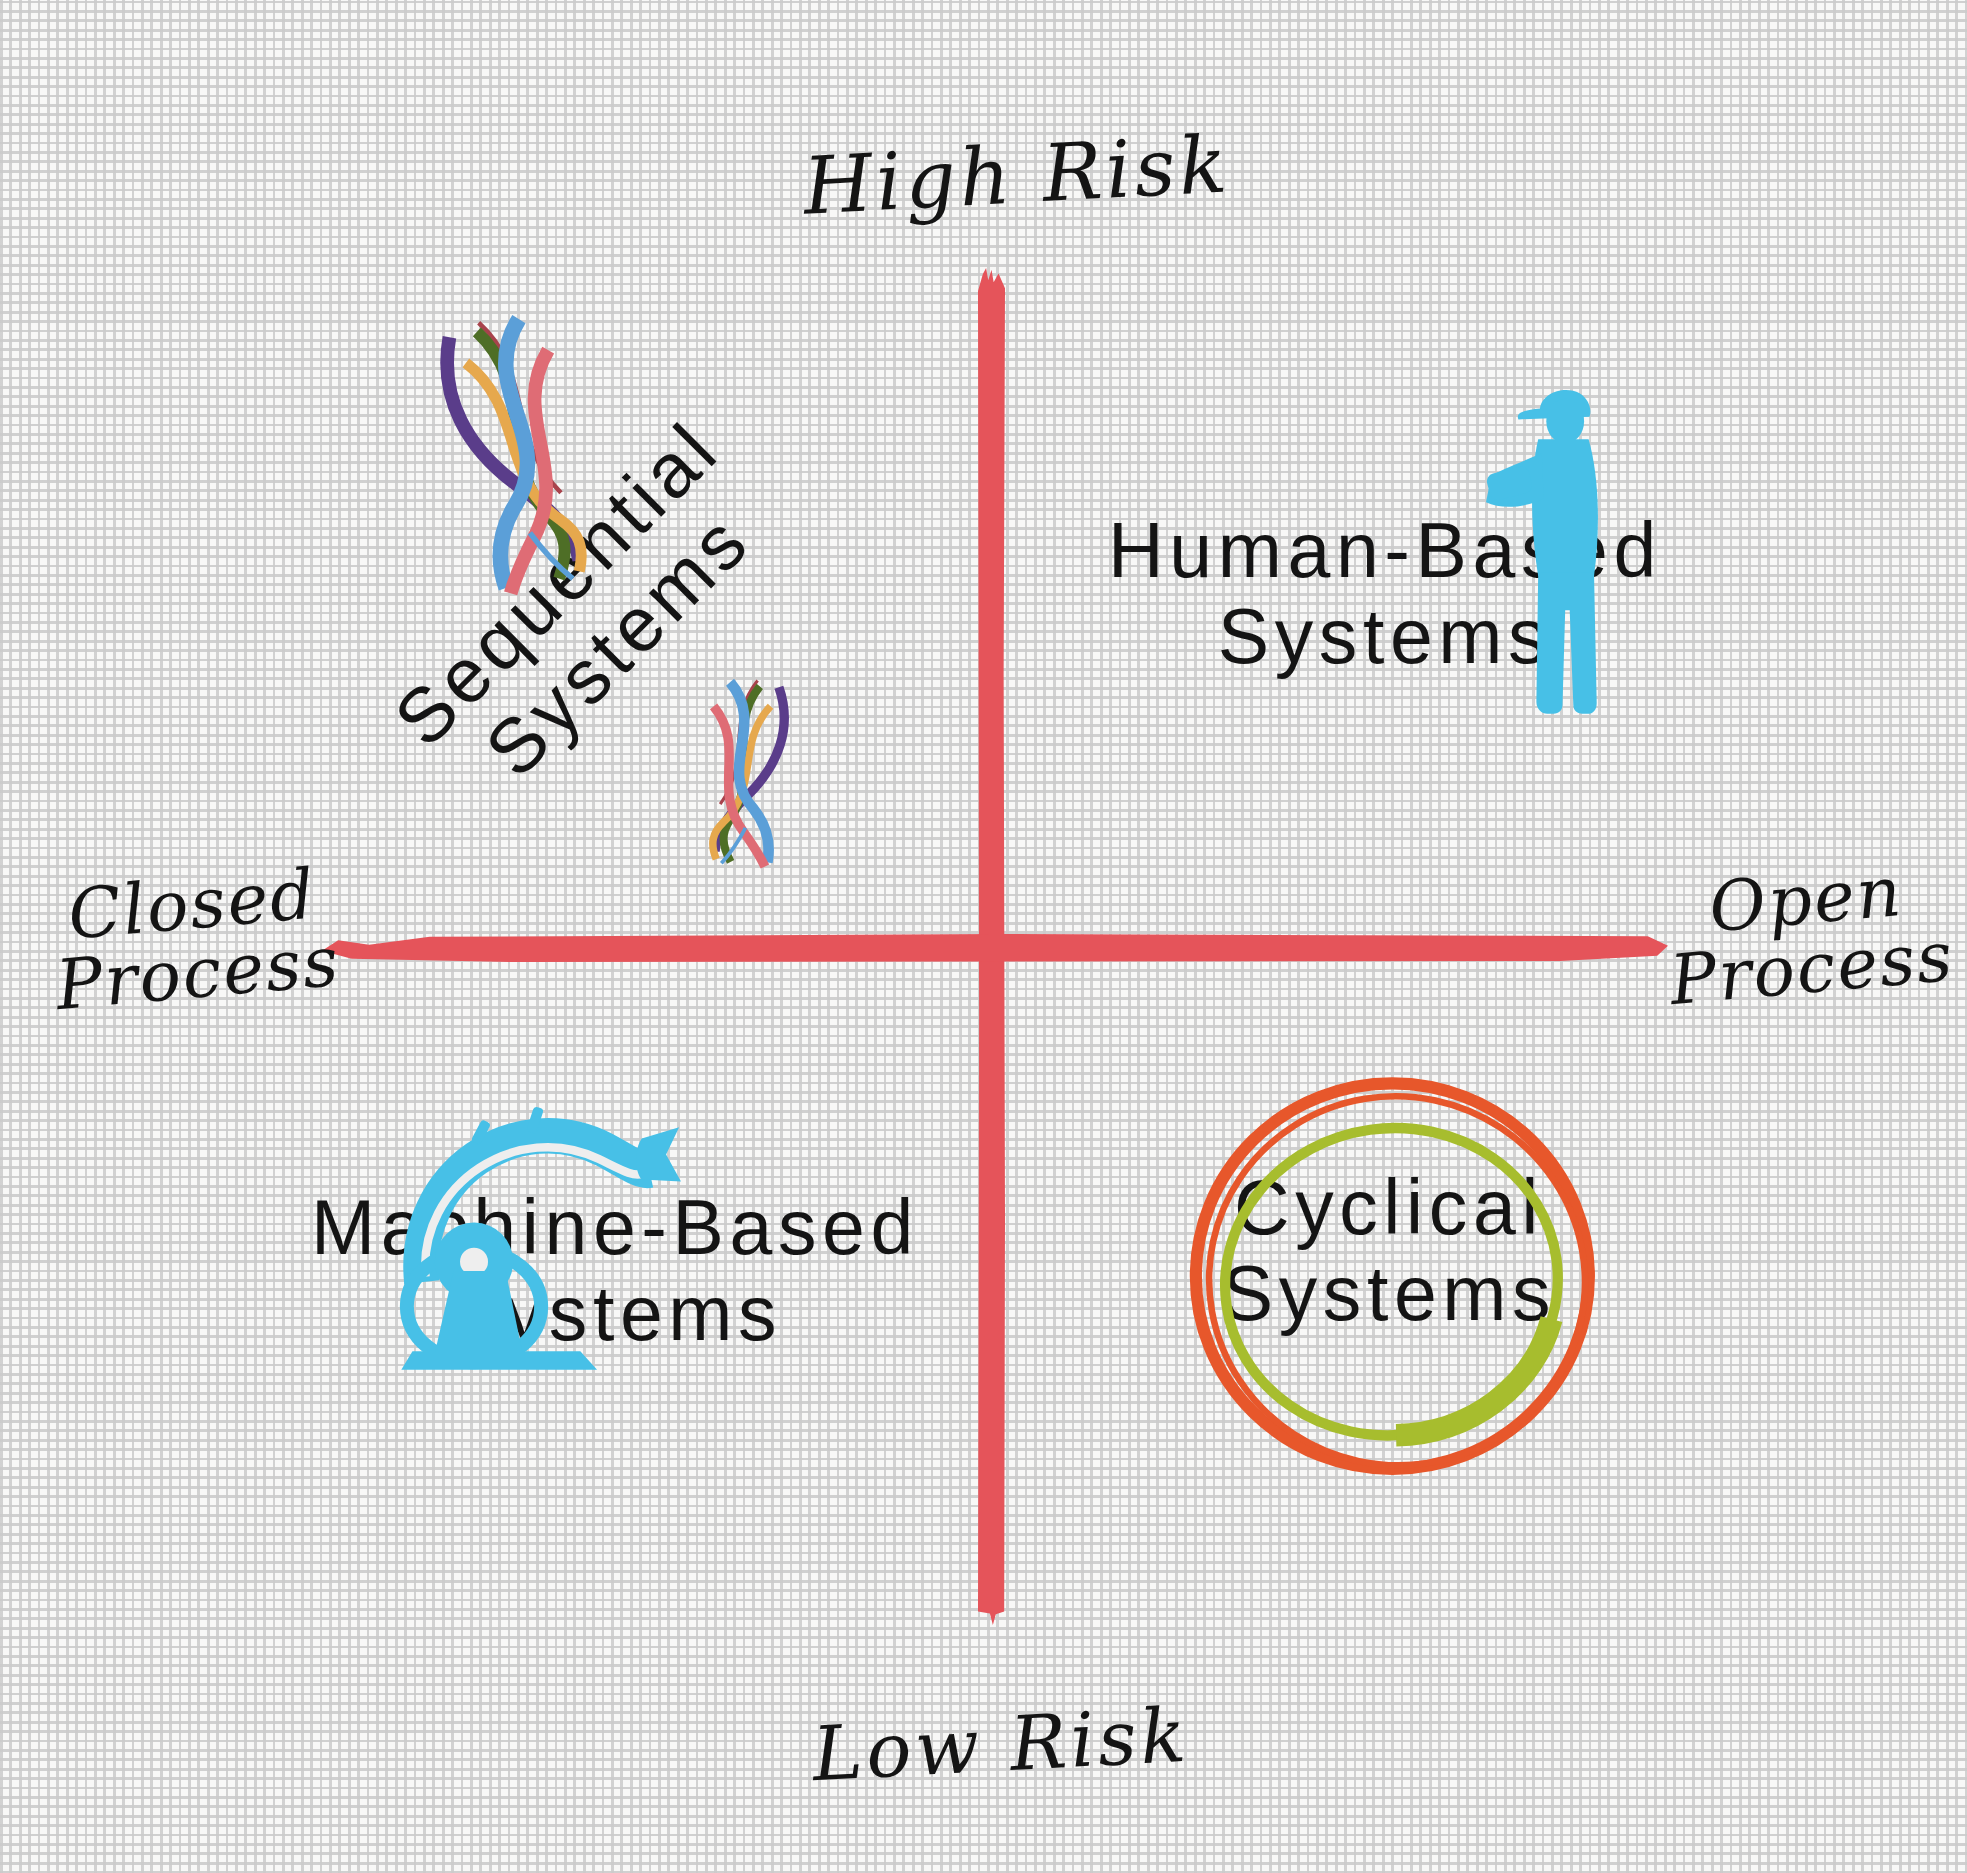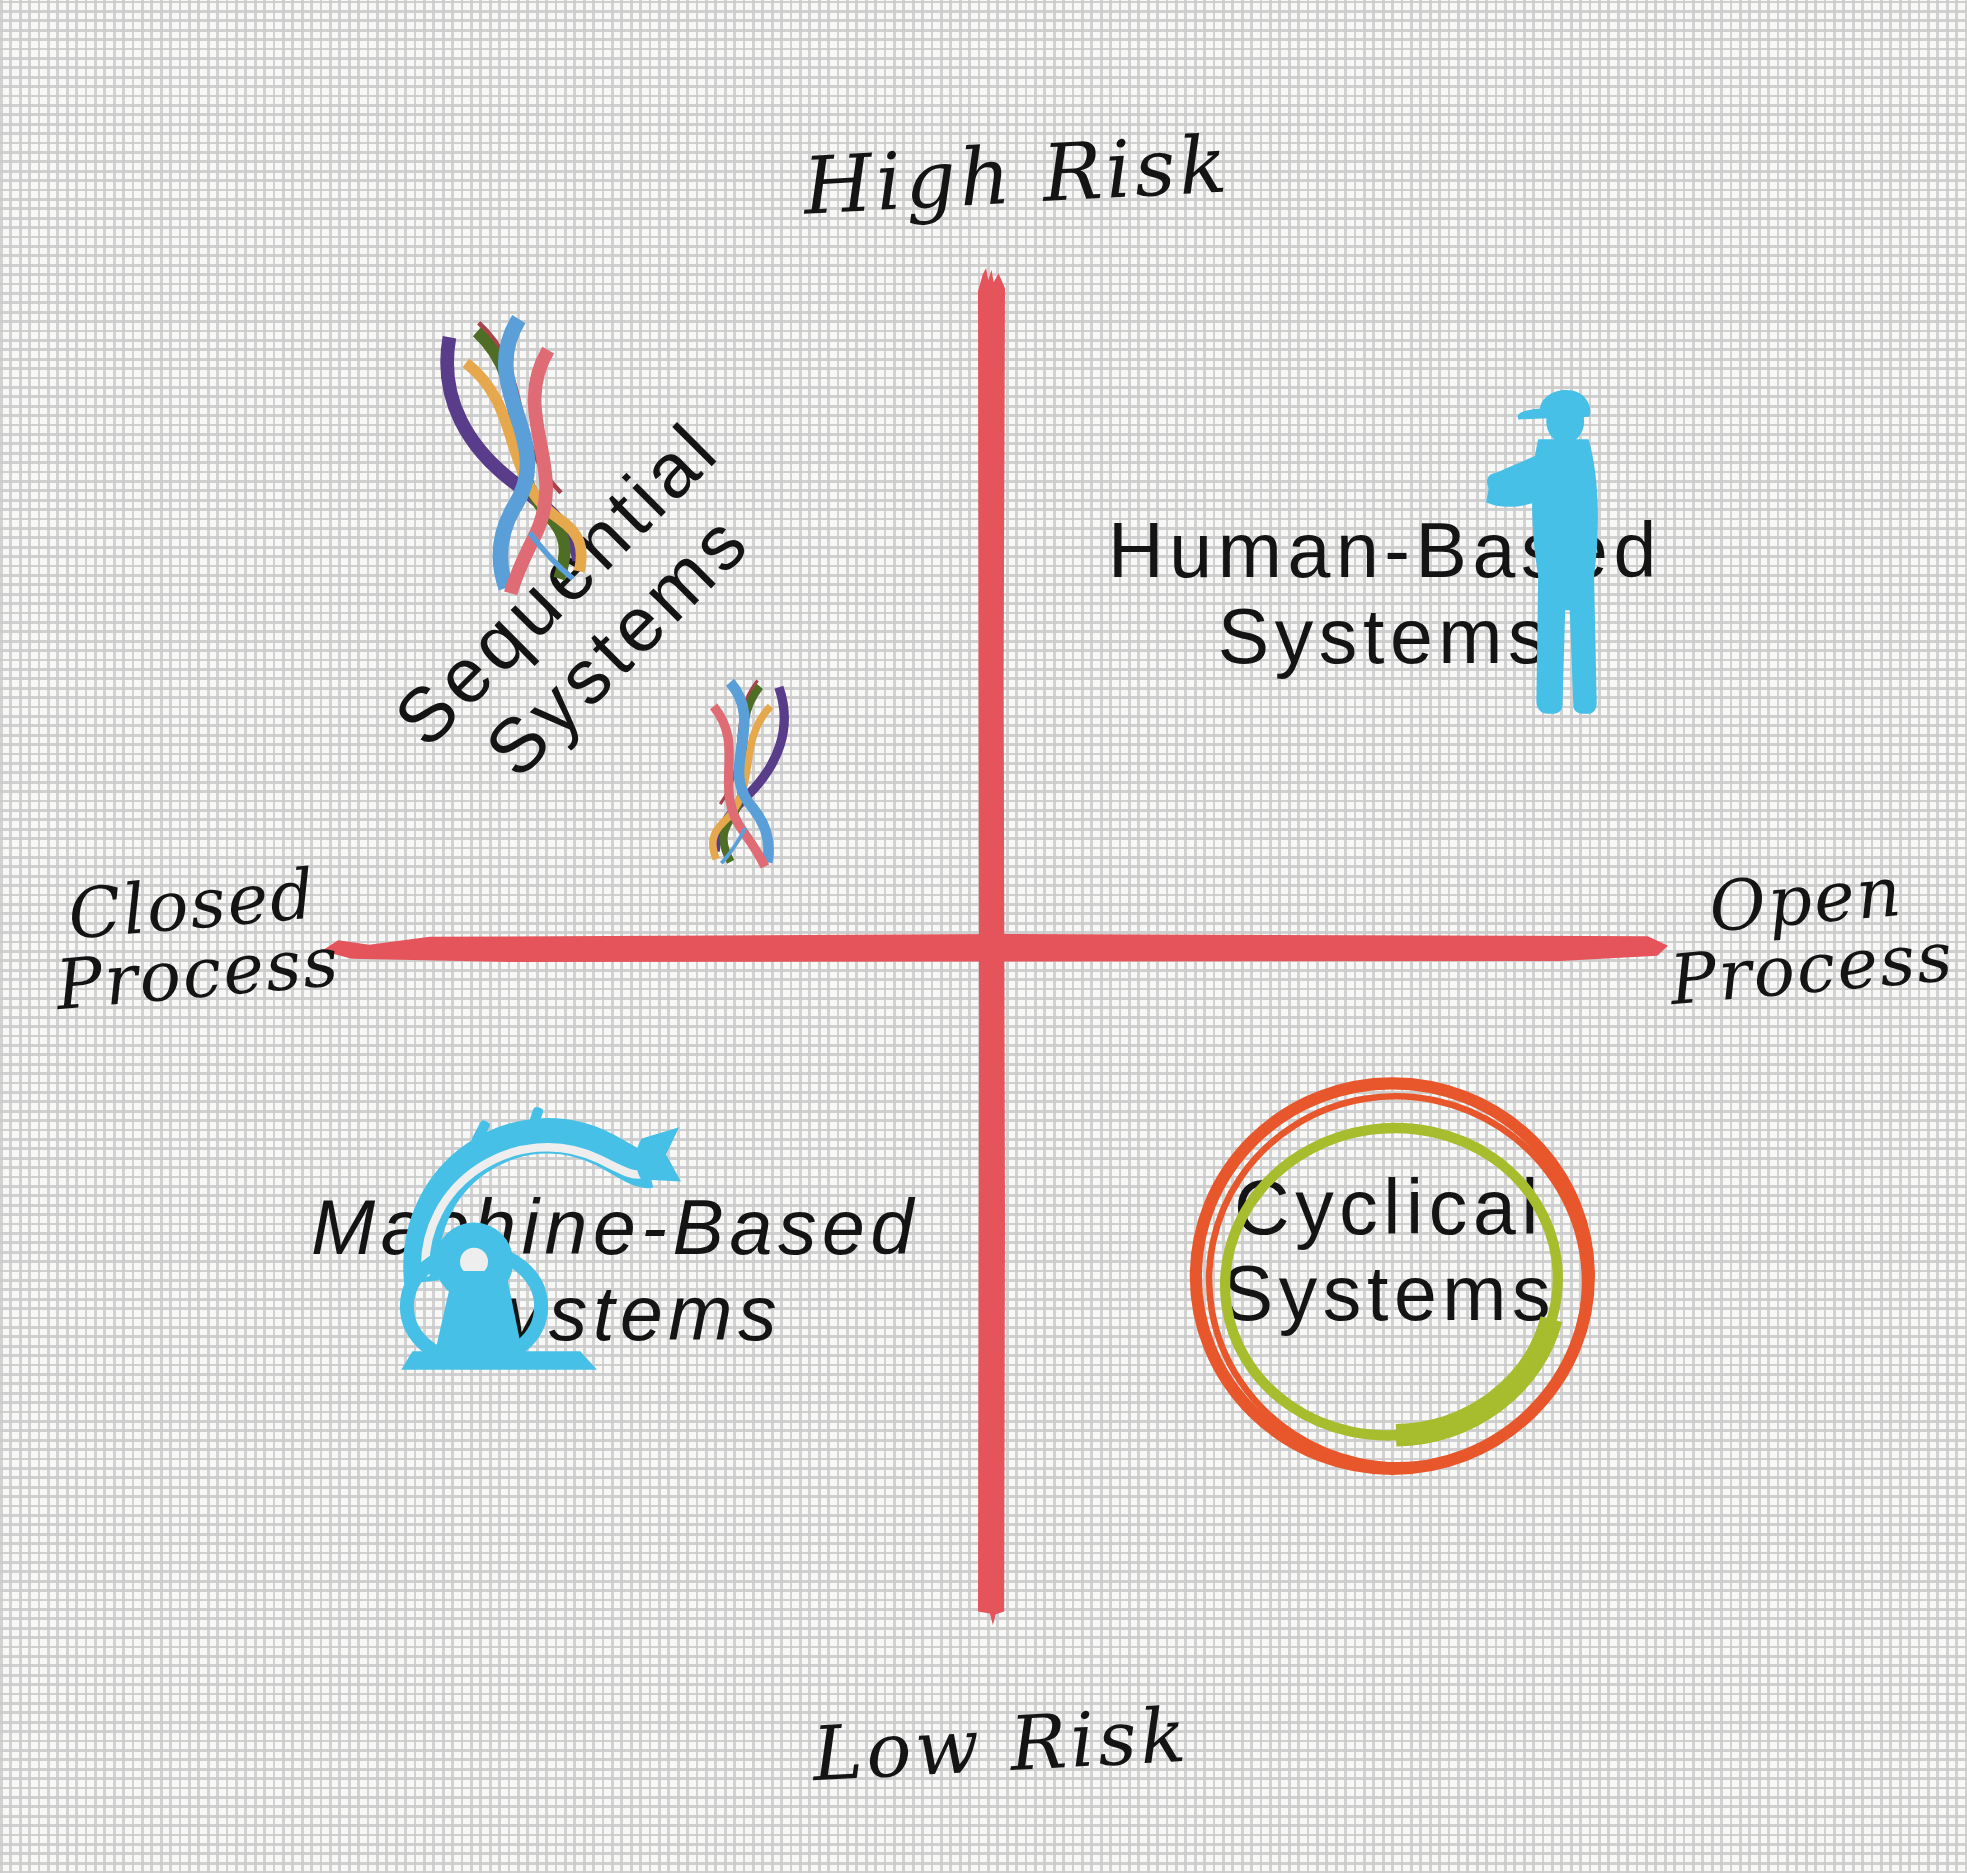--- a/index.html
+++ b/index.html
@@ -33,21 +33,21 @@
   .lbl-open{left:1809px;top:934px;font-size:69px;letter-spacing:1.9px;transform:translate(-50%,-50%) rotate(-5deg);}
   
   .q-label{
     position:absolute;font-family:"Liberation Sans",sans-serif;font-weight:400;
     color:var(--ink,#141414);text-align:center;line-height:1.12;letter-spacing:5.6px;
     font-size:77px;white-space:nowrap;transform:translate(-50%,-50%);
   }
   .q-label span{display:block;}
   .q-tl{left:587px;top:614px;transform:translate(-50%,-50%) rotate(-45deg);}
   .q-tr{left:1385px;top:593px;}
-  .q-bl{left:615px;top:1270px;font-style:italic;}
+  .q-bl{left:615px;top:1270px;}
   .q-br{left:1389px;top:1250px;}
   
   svg.icon{position:absolute;overflow:visible;}
   .helix-1{left:422px;top:309px;width:192px;height:298px;}
   .helix-2{left:663px;top:676px;width:165px;height:200px;transform:scaleX(-1) rotate(9deg);}
   .person-svg{left:1486px;top:380px;width:144px;height:347px;}
   .robot-svg{left:364px;top:1083px;width:317px;height:292px;}
   .rings-svg{left:1179px;top:1074px;width:423px;height:408px;}
   .blue-fill{fill:var(--icon-blue,#47c0e7);}
   .blue-stroke{stroke:var(--icon-blue,#47c0e7);fill:none;}

